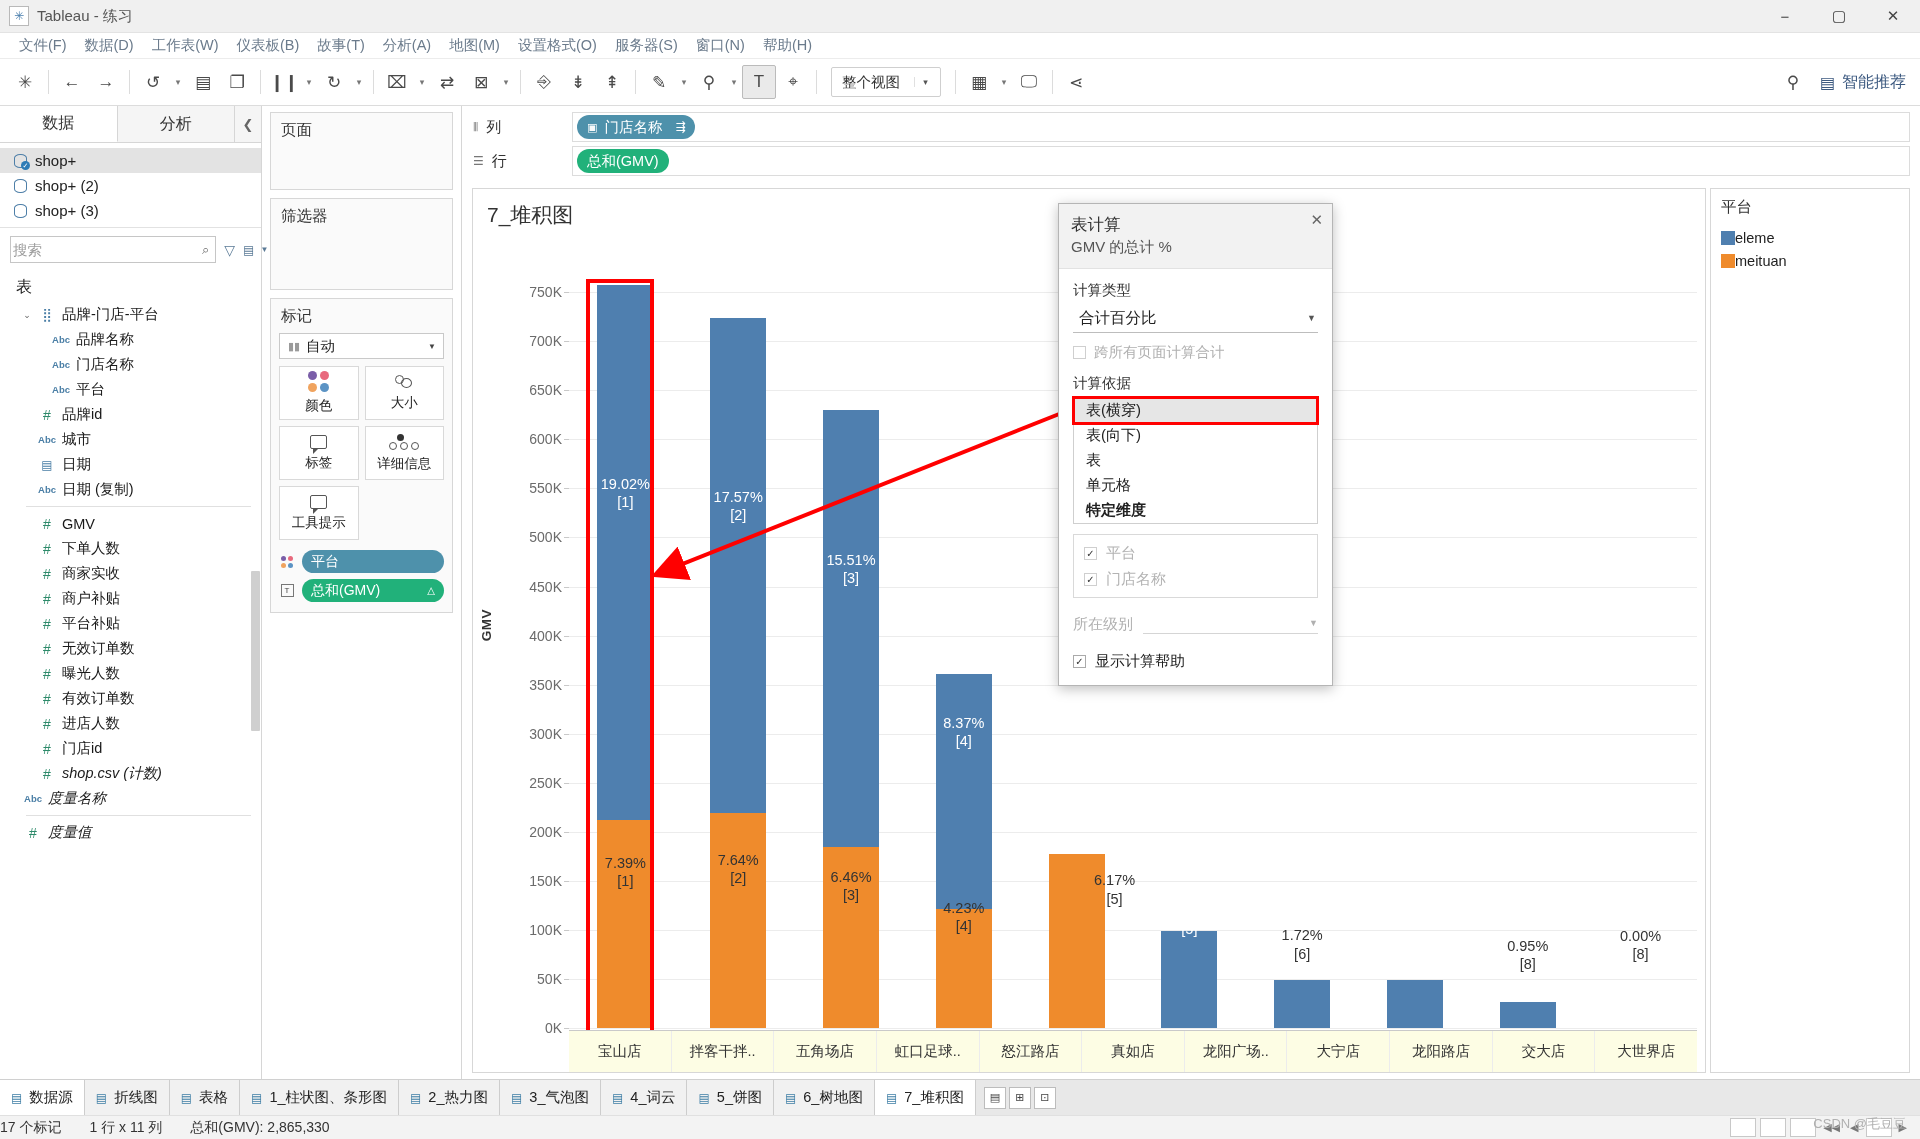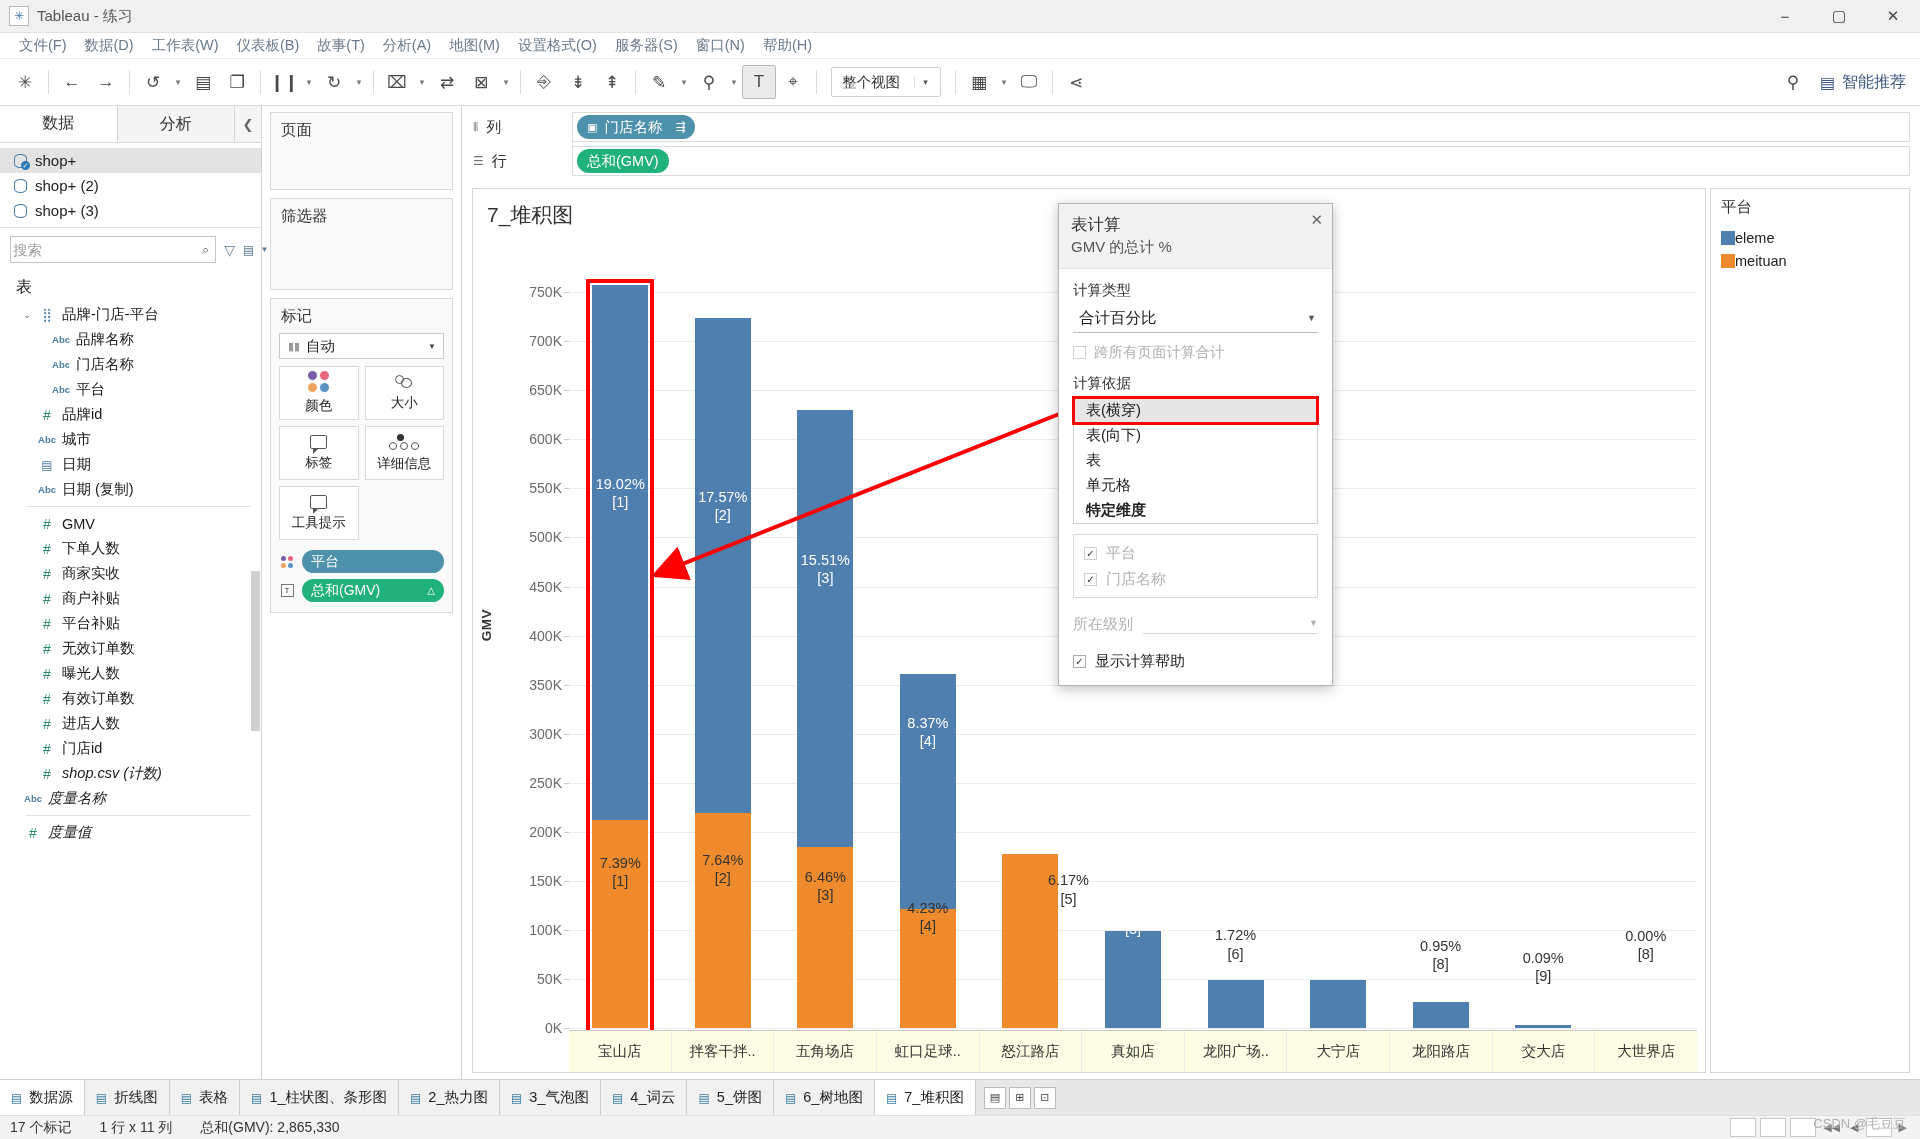--- a/index.html
+++ b/index.html
@@ -180,21 +180,21 @@
 
   
   .bottom{height:60px;border-top:1px solid #d0d0d0;background:#f3f3f3;display:flex;flex-direction:column;}
   .tabstrip{height:35px;display:flex;align-items:stretch;background:#e8e8e8;}
   .btab{display:flex;align-items:center;padding:0 11px;font-size:14.5px;color:#222;border-right:1px solid #cdcdcd;background:#f1f1f1;gap:7px;white-space:nowrap;}
   .btab.first{background:#fff;}
   .btab.active{background:#fff;font-weight:normal;}
   .btab .tic{color:#3f7fa6;font-size:12px;}
   .newbtns{display:flex;align-items:center;gap:3px;padding:0 8px;}
   .newbtn{width:22px;height:22px;border:1px solid #bcbcbc;background:#fff;display:flex;align-items:center;justify-content:center;font-size:11px;color:#444;}
-  .statusbar{flex:1;display:flex;align-items:center;background:#f3f3f3;font-size:14px;color:#333;padding-left:10px;gap:28px;border-top:1px solid #e0e0e0;}
+  .statusbar{flex:1;display:flex;align-items:center;background:#f3f3f3;font-size:14px;color:#333;gap:28px;border-top:1px solid #e0e0e0;}
   .sb-right{margin-left:auto;display:flex;align-items:center;gap:4px;padding-right:10px;color:#666;}
   .sb-box{width:26px;height:19px;border:1px solid #c8c8c8;background:#fff;}
   .sb-nav{font-size:11px;color:#777;padding:0 3px;}
   .watermark{position:absolute;right:14px;bottom:6px;font-size:13px;color:#b0b0b0;}
 </style>
 </head>
 <body>
 
 <div class="titlebar">
   <div class="tb-icon">✳</div>
@@ -676,29 +676,20 @@
                 <div class="barcol">
                   <div class="bar" style="bottom: 0px; top: 0px;">
                     <div class="seg blue" style="bottom: 0%; height: 3.41772%;"></div>
                   </div>
                   <div class="seglabel outside" style="top: 88.2911%;">
                     <div>0.95%</div>
                     <div>[8]</div>
                   </div>
                 </div>
                 <div class="barcol">
-                  <div class="bar" style="bottom: 0px; top: 0px;">
-                    <div class="seg blue" style="bottom: 0%; height: 0.329114%;"></div>
-                  </div>
-                  <div class="seglabel outside" style="top: 89.8354%;">
-                    <div>0.09%</div>
-                    <div>[9]</div>
-                  </div>
-                </div>
-                <div class="barcol">
                   <div class="bar" style="bottom: 0px; top: 0px;"></div>
                   <div class="seglabel outside" style="top: 87%;">
                     <div>0.00%</div>
                     <div>[8]</div>
                   </div>
                 </div>
               </div>
             <div class="hl-rect" id="hl-rect" style="left: 17.2734px; width: 68px; top: calc(4.17722% - 6px); bottom: -6px; border-color: rgb(255, 0, 0);"></div>
           </div>
           <div class="xaxis" id="xaxis">

